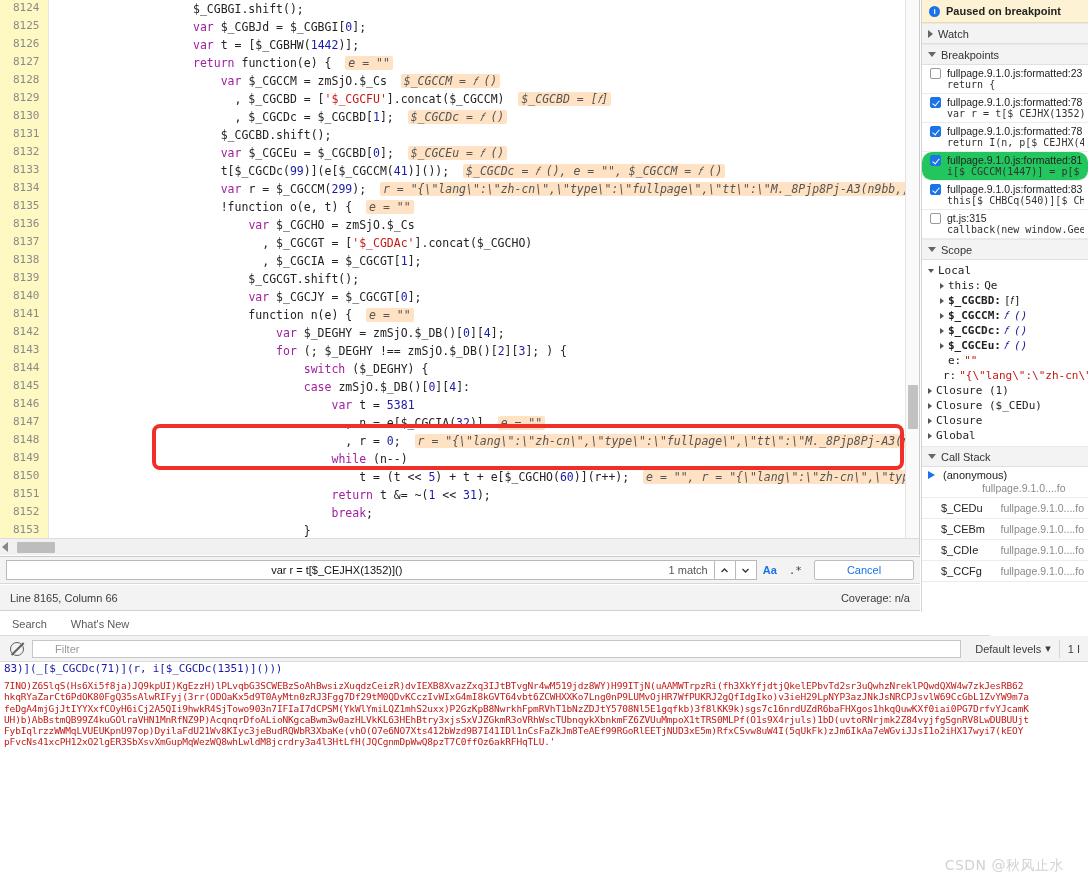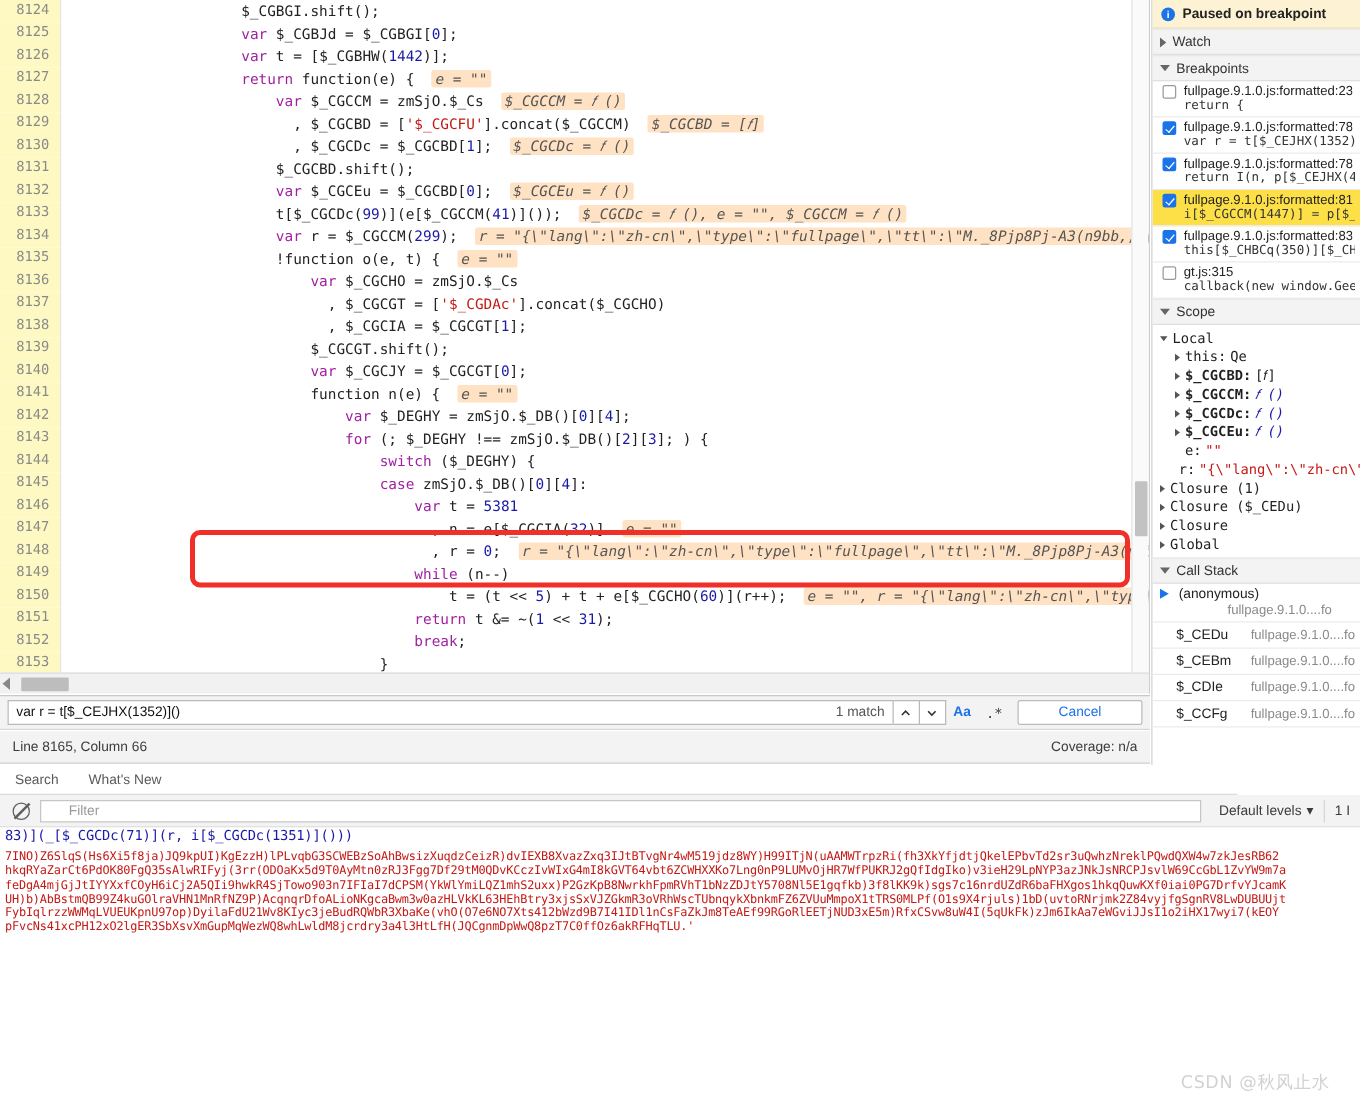--- a/index.html
+++ b/index.html
@@ -77,20 +77,21 @@
   .find-bar {
     position: absolute; left: 0; top: 556px; width: 920px; height: 28px;
     background: #f3f3f3; border-top: 1px solid #c8c8c8; border-bottom: 1px solid #d8d8d8;
     display: flex; align-items: center; padding: 0 6px;
   }
   .find-input {
     flex: 1; height: 20px; background:#fff; border: 1px solid #b9b9b9;
     display: flex; align-items: center; padding: 0 6px;
     font-size: 11px; color: #111; font-family: "Liberation Sans", sans-serif;
     position: relative;
+    text-align: center;
   }
   .find-input .val { flex:1; white-space:nowrap; overflow:hidden; }
   .find-input .matchcount { color:#555; font-size:11px; padding-left:8px; }
   .find-nav {
     width: 21px; height: 20px; border: 1px solid #b9b9b9; border-left: none; background: #fff;
     display:flex; align-items:center; justify-content:center; font-size:9px; color:#333;
   }
   .find-tog { padding: 0 6px; font-size: 11px; color: #1a73e8; font-weight: bold; }
   .find-tog.regex { font-weight: normal; color: #444; font-family:"DejaVu Sans Mono", monospace;}
   .cancel-btn {
@@ -177,21 +178,21 @@
   .sect-header {
     height: 21px; background: #f3f3f3; border-bottom: 1px solid #e0e0e0; border-top:1px solid #e8e8e8;
     display: flex; align-items: center; padding-left: 6px; gap: 5px;
     color: #333; font-size: 11px;
   }
   .tri { width:0;height:0; flex:none; }
   .tri.right { border-top:4px solid transparent; border-bottom:4px solid transparent; border-left:5px solid #666; }
   .tri.down  { border-left:4px solid transparent; border-right:4px solid transparent; border-top:5px solid #666; }
 
   .bp-item { border-bottom: 1px solid #ececec; padding: 2px 4px 3px 8px; }
-  .bp-item.active { background: #fde047; }
+  .bp-item.active { background: #22c55e; border-radius: 10px; }
   .bp-line1 { display:flex; align-items:flex-start; gap:6px; }
   .cbx {
     width: 11px; height: 11px; border: 1px solid #9a9a9a; border-radius: 2px; background: #fff;
     flex:none; margin-top:1px;
   }
   .cbx.checked { background: #1a73e8; border-color:#1a73e8; position:relative; }
   .cbx.checked:after {
     content:""; position:absolute; left:3px; top:0.5px; width:3px; height:6px;
     border:solid #fff; border-width: 0 1.6px 1.6px 0; transform: rotate(40deg);
   }
@@ -470,21 +471,21 @@
             <div class="cbx checked"></div>
             <div class="bp-loc">fullpage.9.1.0.js:formatted:81</div>
           </div>
           <div class="bp-snip">i[$_CGCCM(1447)] = p[$_</div>
         </div>
         <div class="bp-item">
           <div class="bp-line1">
             <div class="cbx checked"></div>
             <div class="bp-loc">fullpage.9.1.0.js:formatted:83</div>
           </div>
-          <div class="bp-snip">this[$_CHBCq(350)][$_CH</div>
+          <div class="bp-snip">this[$_CHBCq(540)][$_CH</div>
         </div>
         <div class="bp-item">
           <div class="bp-line1">
             <div class="cbx"></div>
             <div class="bp-loc">gt.js:315</div>
           </div>
           <div class="bp-snip">callback(new window.Gee</div>
         </div>
       </div>
 

